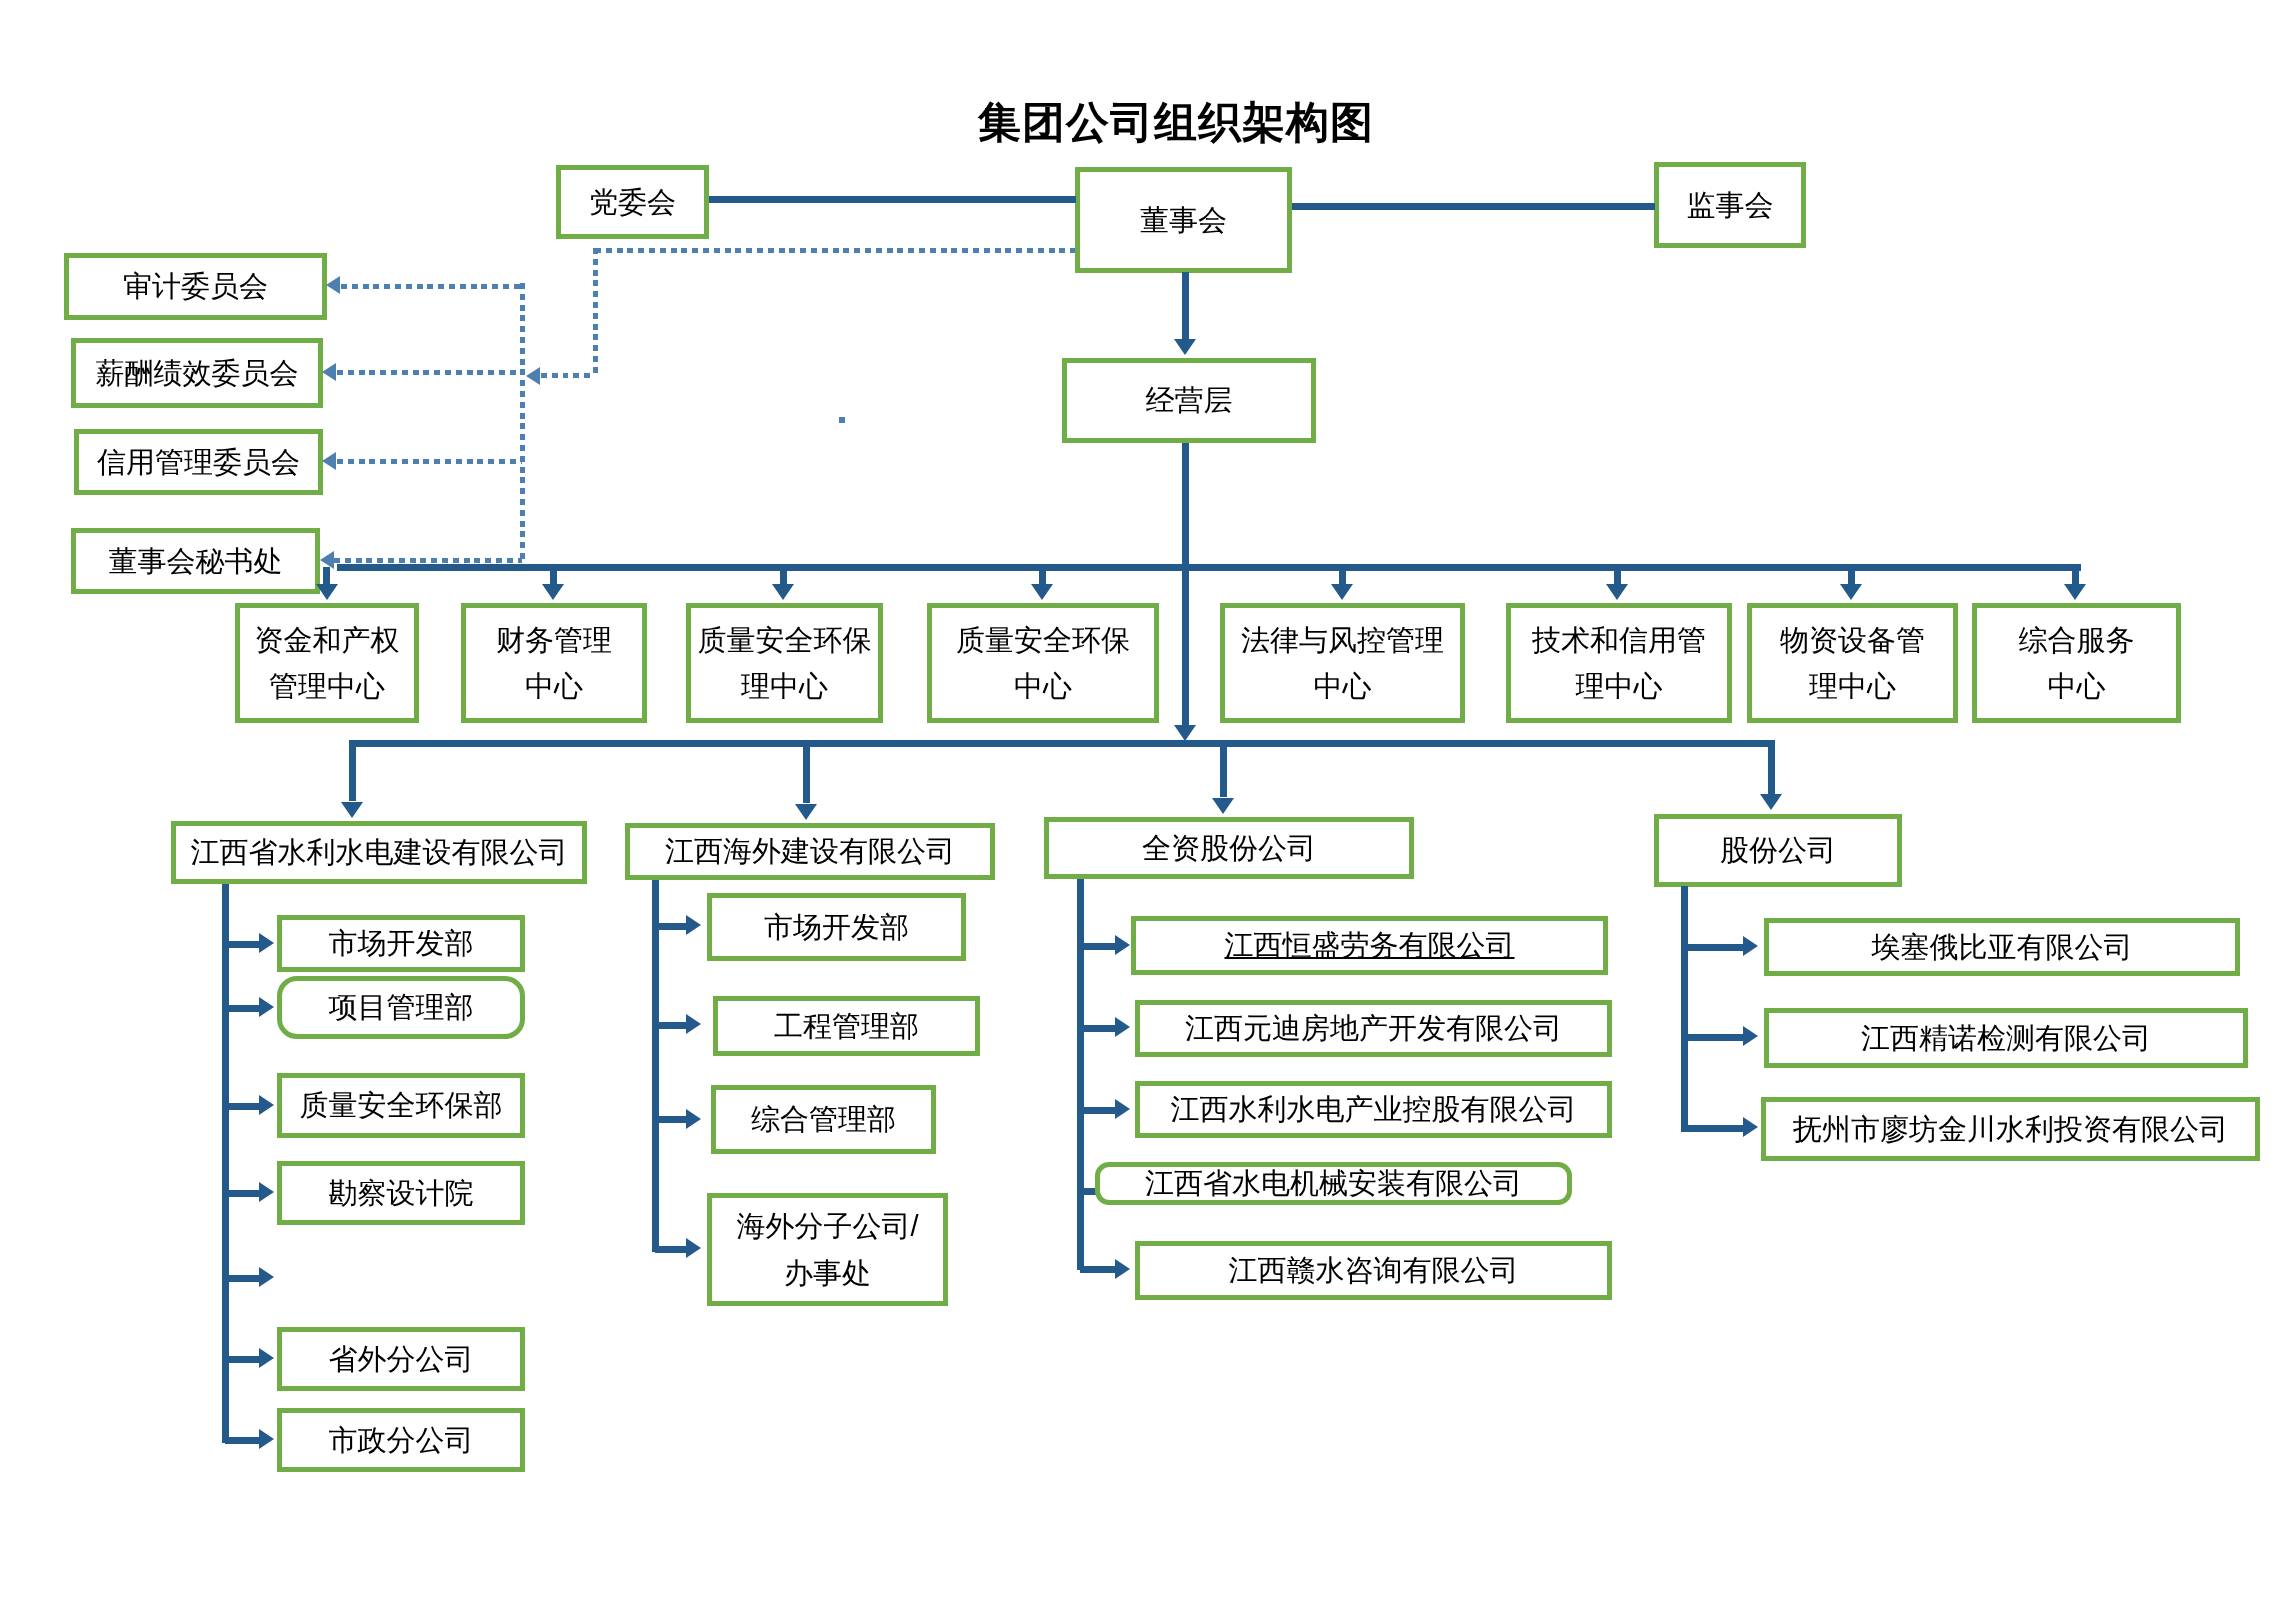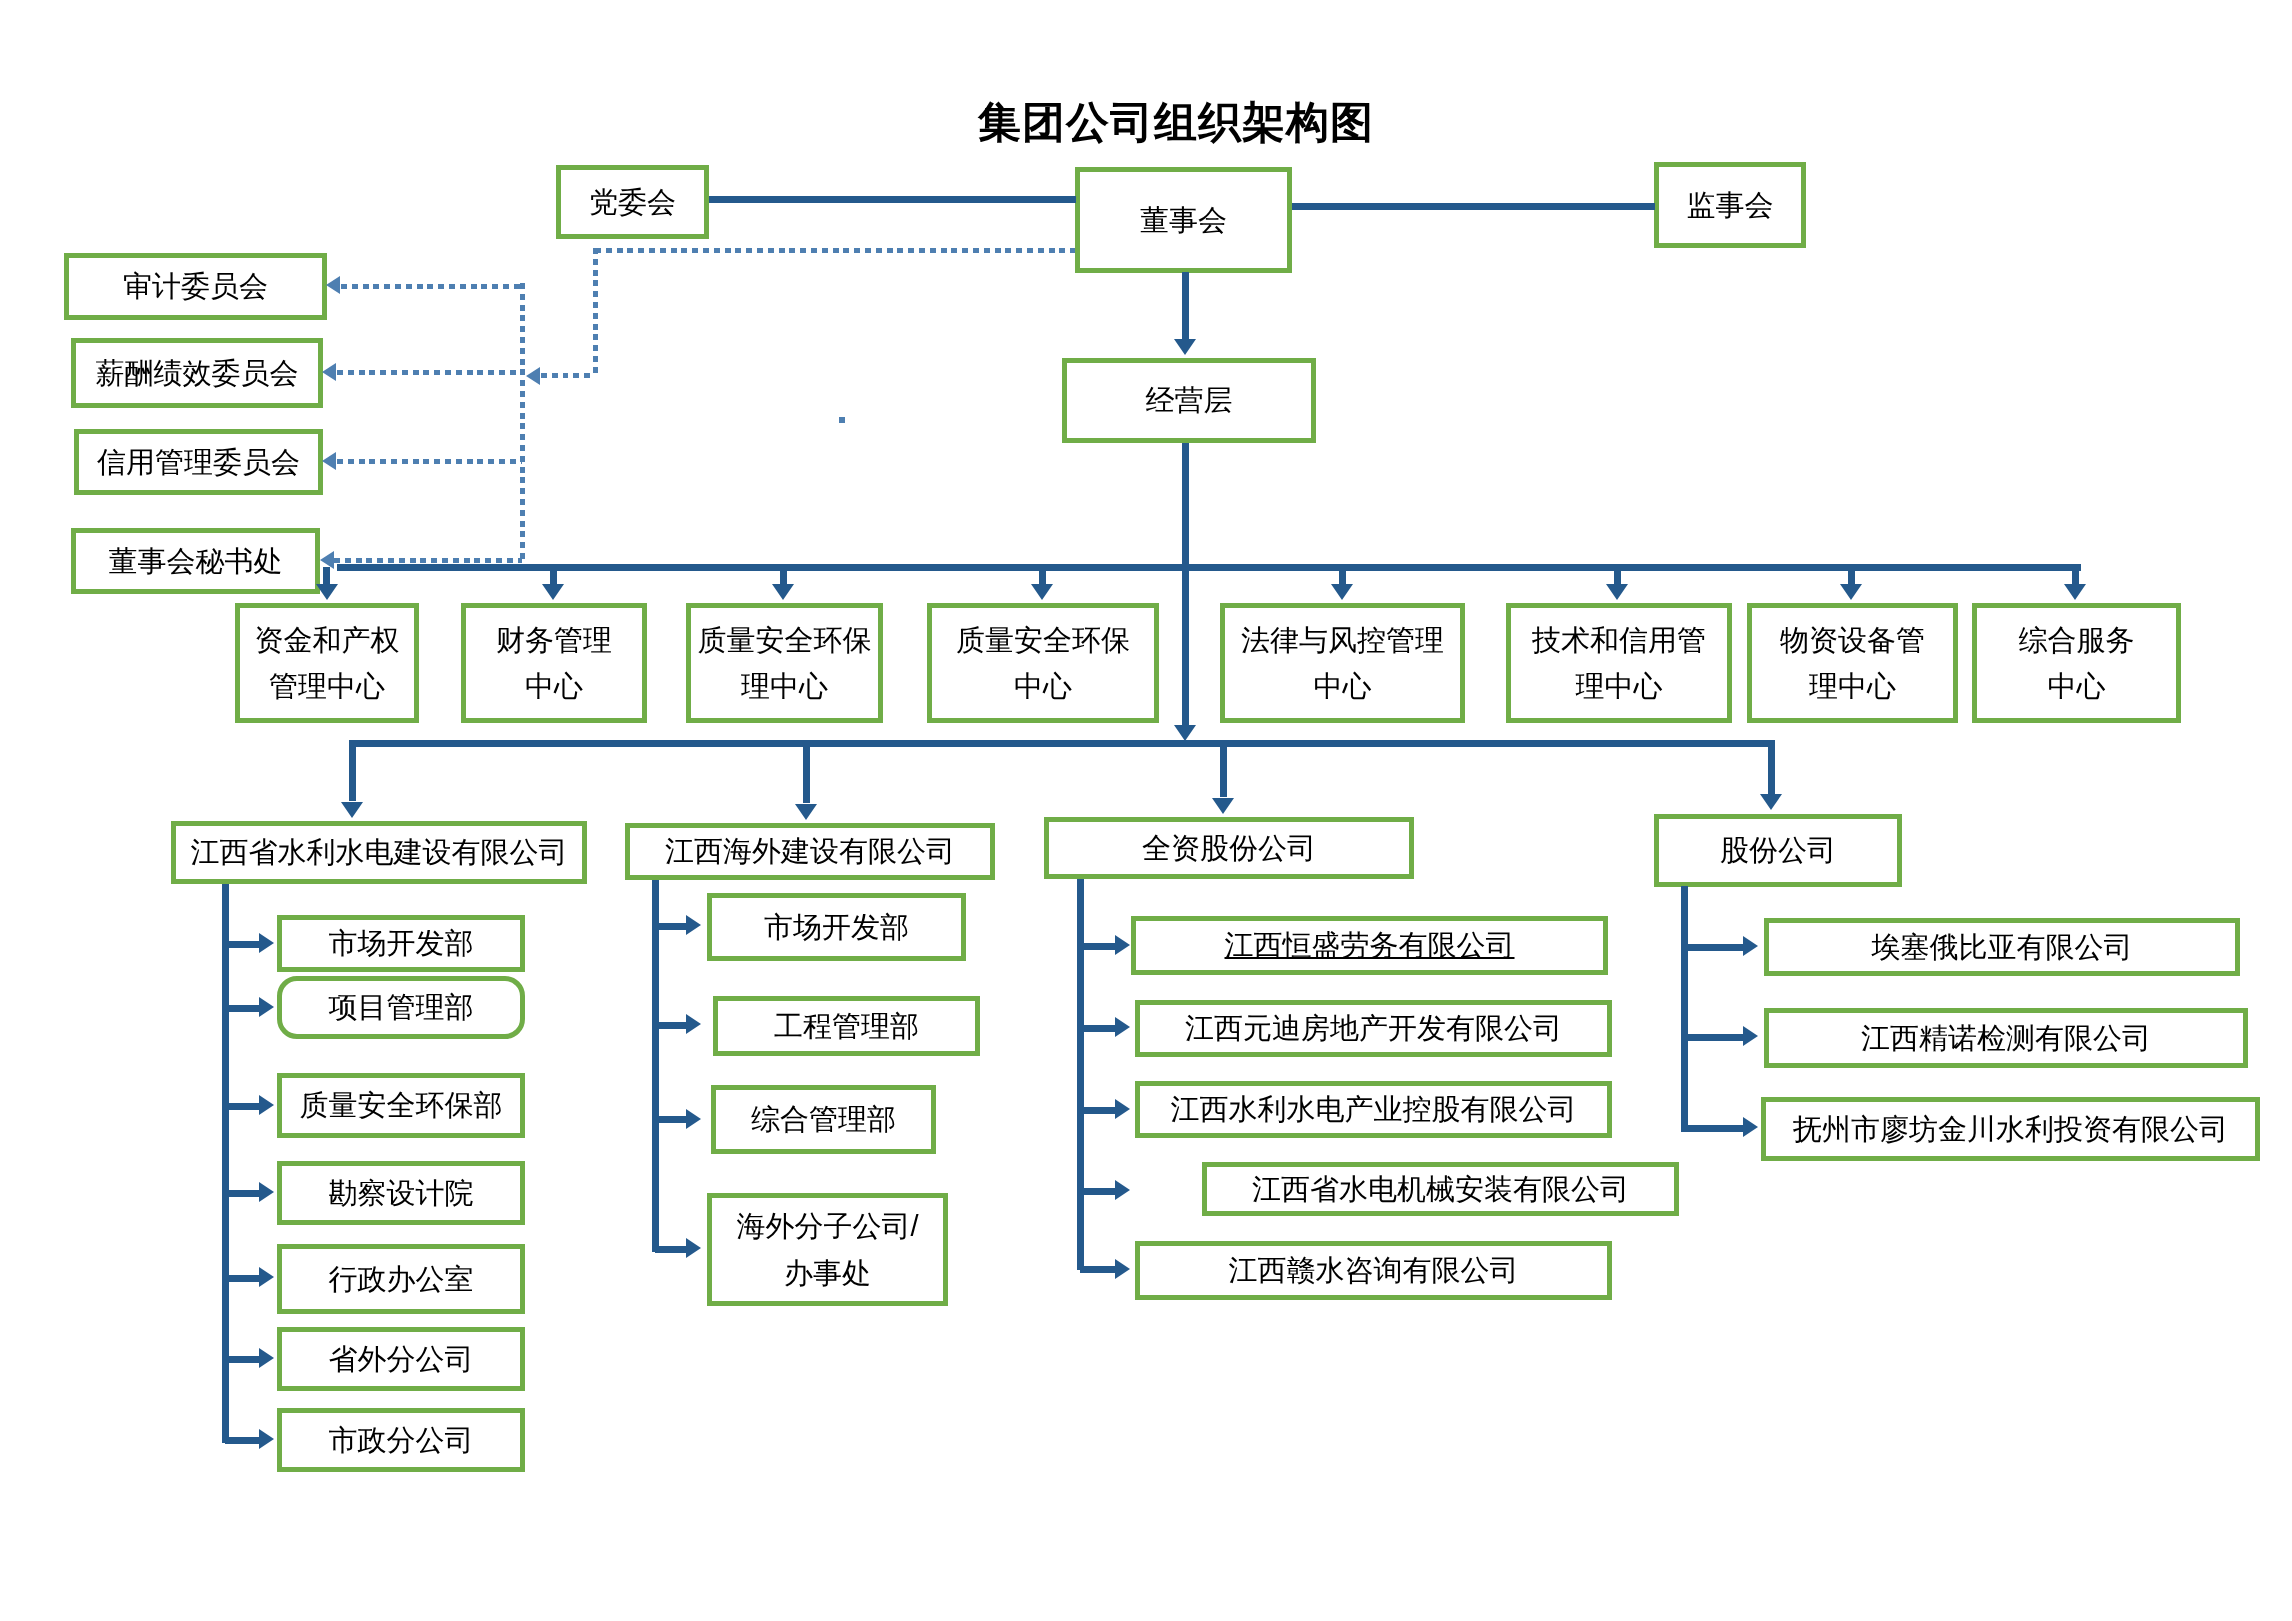--- a/index.html
+++ b/index.html
@@ -133,21 +133,20 @@
   <div class="arr-r" style="left:259px;top:1267px;"></div>
   <div class="hline" style="left:225px;top:1356px;width:35px;"></div>
   <div class="arr-r" style="left:259px;top:1348px;"></div>
   <div class="hline" style="left:225px;top:1437px;width:35px;"></div>
   <div class="arr-r" style="left:259px;top:1429px;"></div>
 
   <div class="box" style="left:277px;top:915px;width:248px;height:57px;">市场开发部</div>
   <div class="box" style="left:277px;top:976px;width:248px;height:63px;border-radius:20px;">项目管理部</div>
   <div class="box" style="left:277px;top:1073px;width:248px;height:65px;">质量安全环保部</div>
   <div class="box" style="left:277px;top:1161px;width:248px;height:64px;">勘察设计院</div>
-  <div class="box" style="left:277px;top:1244px;width:248px;height:70px;">行政办公室</div>
   <div class="box" style="left:277px;top:1327px;width:248px;height:64px;">省外分公司</div>
   <div class="box" style="left:277px;top:1408px;width:248px;height:64px;">市政分公司</div>
 
   <div class="vline" style="left:652px;top:880px;height:372px;"></div>
   <div class="hline" style="left:655px;top:923px;width:33px;"></div>
   <div class="arr-r" style="left:686px;top:915px;"></div>
   <div class="hline" style="left:655px;top:1022px;width:33px;"></div>
   <div class="arr-r" style="left:686px;top:1014px;"></div>
   <div class="hline" style="left:655px;top:1116px;width:33px;"></div>
   <div class="arr-r" style="left:686px;top:1109px;"></div>
@@ -168,21 +167,21 @@
   <div class="hline" style="left:1080px;top:1107px;width:37px;"></div>
   <div class="arr-r" style="left:1115px;top:1099px;"></div>
   <div class="hline" style="left:1080px;top:1188px;width:37px;"></div>
   <div class="arr-r" style="left:1115px;top:1180px;"></div>
   <div class="hline" style="left:1080px;top:1266px;width:37px;"></div>
   <div class="arr-r" style="left:1115px;top:1259px;"></div>
 
   <div class="box" style="left:1131px;top:916px;width:477px;height:59px;text-decoration:underline;">江西恒盛劳务有限公司</div>
   <div class="box" style="left:1135px;top:1000px;width:477px;height:57px;">江西元迪房地产开发有限公司</div>
   <div class="box" style="left:1135px;top:1081px;width:477px;height:57px;">江西水利水电产业控股有限公司</div>
-  <div class="box" style="left:1202px;top:1162px;width:477px;height:54px;">江西省水电机械安装有限公司</div>
+  <div class="box" style="left:1095px;top:1162px;width:477px;height:43px;border-radius:14px;">江西省水电机械安装有限公司</div>
   <div class="box" style="left:1135px;top:1241px;width:477px;height:59px;">江西赣水咨询有限公司</div>
 
   <div class="vline" style="left:1681px;top:886px;height:246px;"></div>
   <div class="hline" style="left:1684px;top:944px;width:61px;"></div>
   <div class="arr-r" style="left:1743px;top:936px;"></div>
   <div class="hline" style="left:1684px;top:1034px;width:61px;"></div>
   <div class="arr-r" style="left:1743px;top:1026px;"></div>
   <div class="hline" style="left:1684px;top:1125px;width:61px;"></div>
   <div class="arr-r" style="left:1743px;top:1117px;"></div>
 

